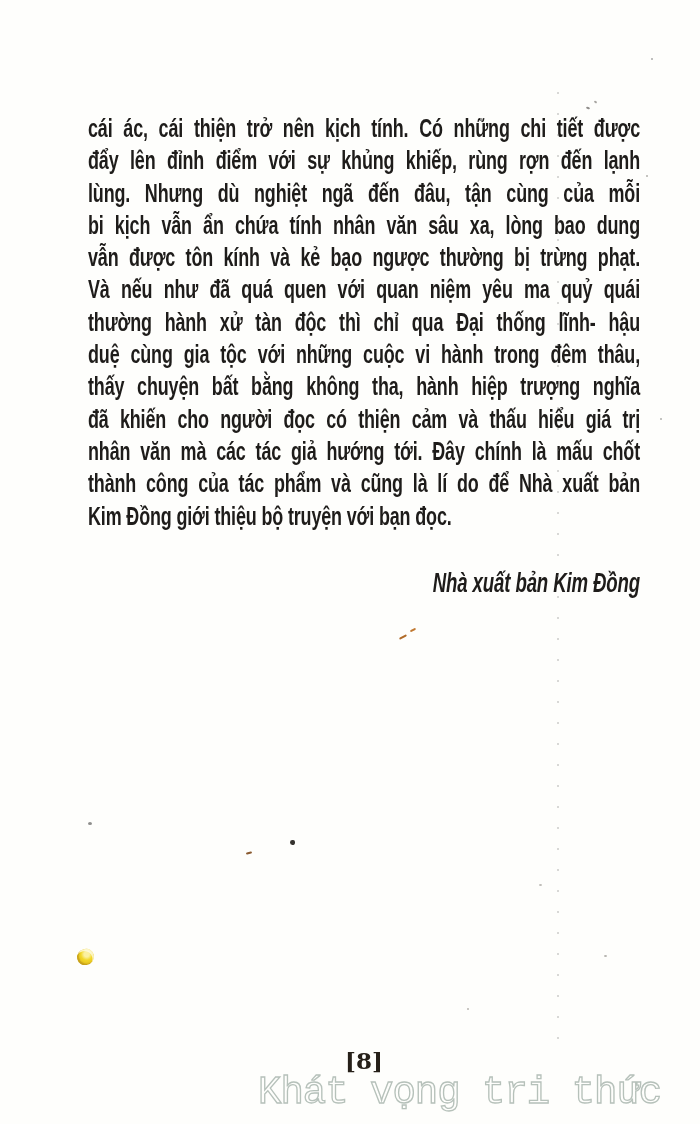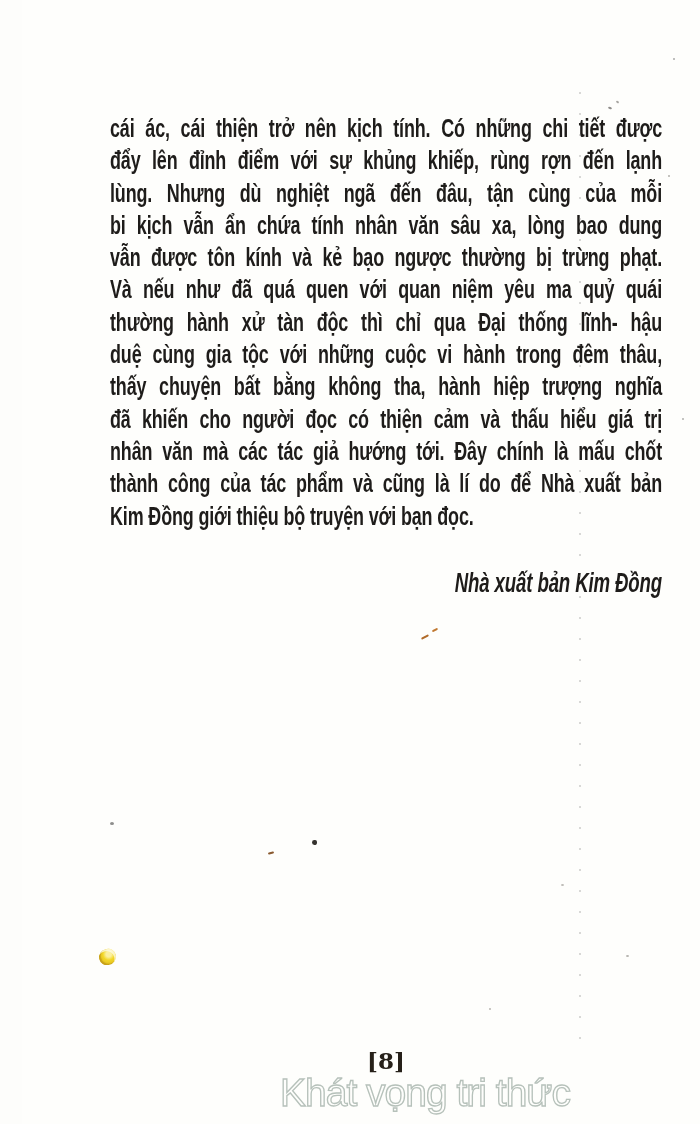--- a/index.html
+++ b/index.html
@@ -1,21 +1,21 @@
 <!DOCTYPE html>
 <html><head>
 <meta charset="utf-8">
 <style>
   html,body{margin:0;padding:0;}
   body{
     width:700px;height:1124px;position:relative;overflow:hidden;
     background:#fdfdfb;
     font-family:"Liberation Sans",sans-serif;
   }
-  .page{position:absolute;inset:0;background:#fefefc;margin-left:22px;}
+  .page{position:absolute;inset:0;background:#fefefc;}
 
   
   .bodytext{
     position:absolute;left:88px;top:112px;width:800px;
     transform:scaleX(0.69);transform-origin:0 0;
     font-weight:700;font-size:26px;line-height:32.3px;
     color:#1e1c1a;letter-spacing:-0.2px;
   }
   .bodytext .line{
     width:800px;white-space:nowrap;
@@ -34,21 +34,21 @@
   
   .wm-brand{
     position:absolute;left:140px;top:986px;width:560px;
     font-family:"DejaVu Serif",serif;font-size:96px;line-height:96px;
     letter-spacing:-3px;color:transparent;
     -webkit-text-stroke:2px #c3c3c1;
     text-stroke:2px #c3c3c1;white-space:nowrap;z-index:1;
   }
   .wm-slogan{
     position:absolute;left:258px;top:1072px;width:400px;
-    font-family:Liberation Sans, sans-serif;font-size:39px;line-height:42px;
+    font-family:Liberation Mono, monospace;font-size:39px;line-height:42px;
     letter-spacing:-1px;color:transparent;
     -webkit-text-stroke:1.3px #b6c1ba;
     text-stroke:1.3px #b6c1ba;white-space:nowrap;z-index:1;
   }
   .pagenum{
     position:absolute;left:336px;top:1048px;width:56px;z-index:2;
     font-family:"DejaVu Serif",serif;font-weight:700;font-size:23px;
     color:#262019;text-align:center;line-height:26px;
   }
 

